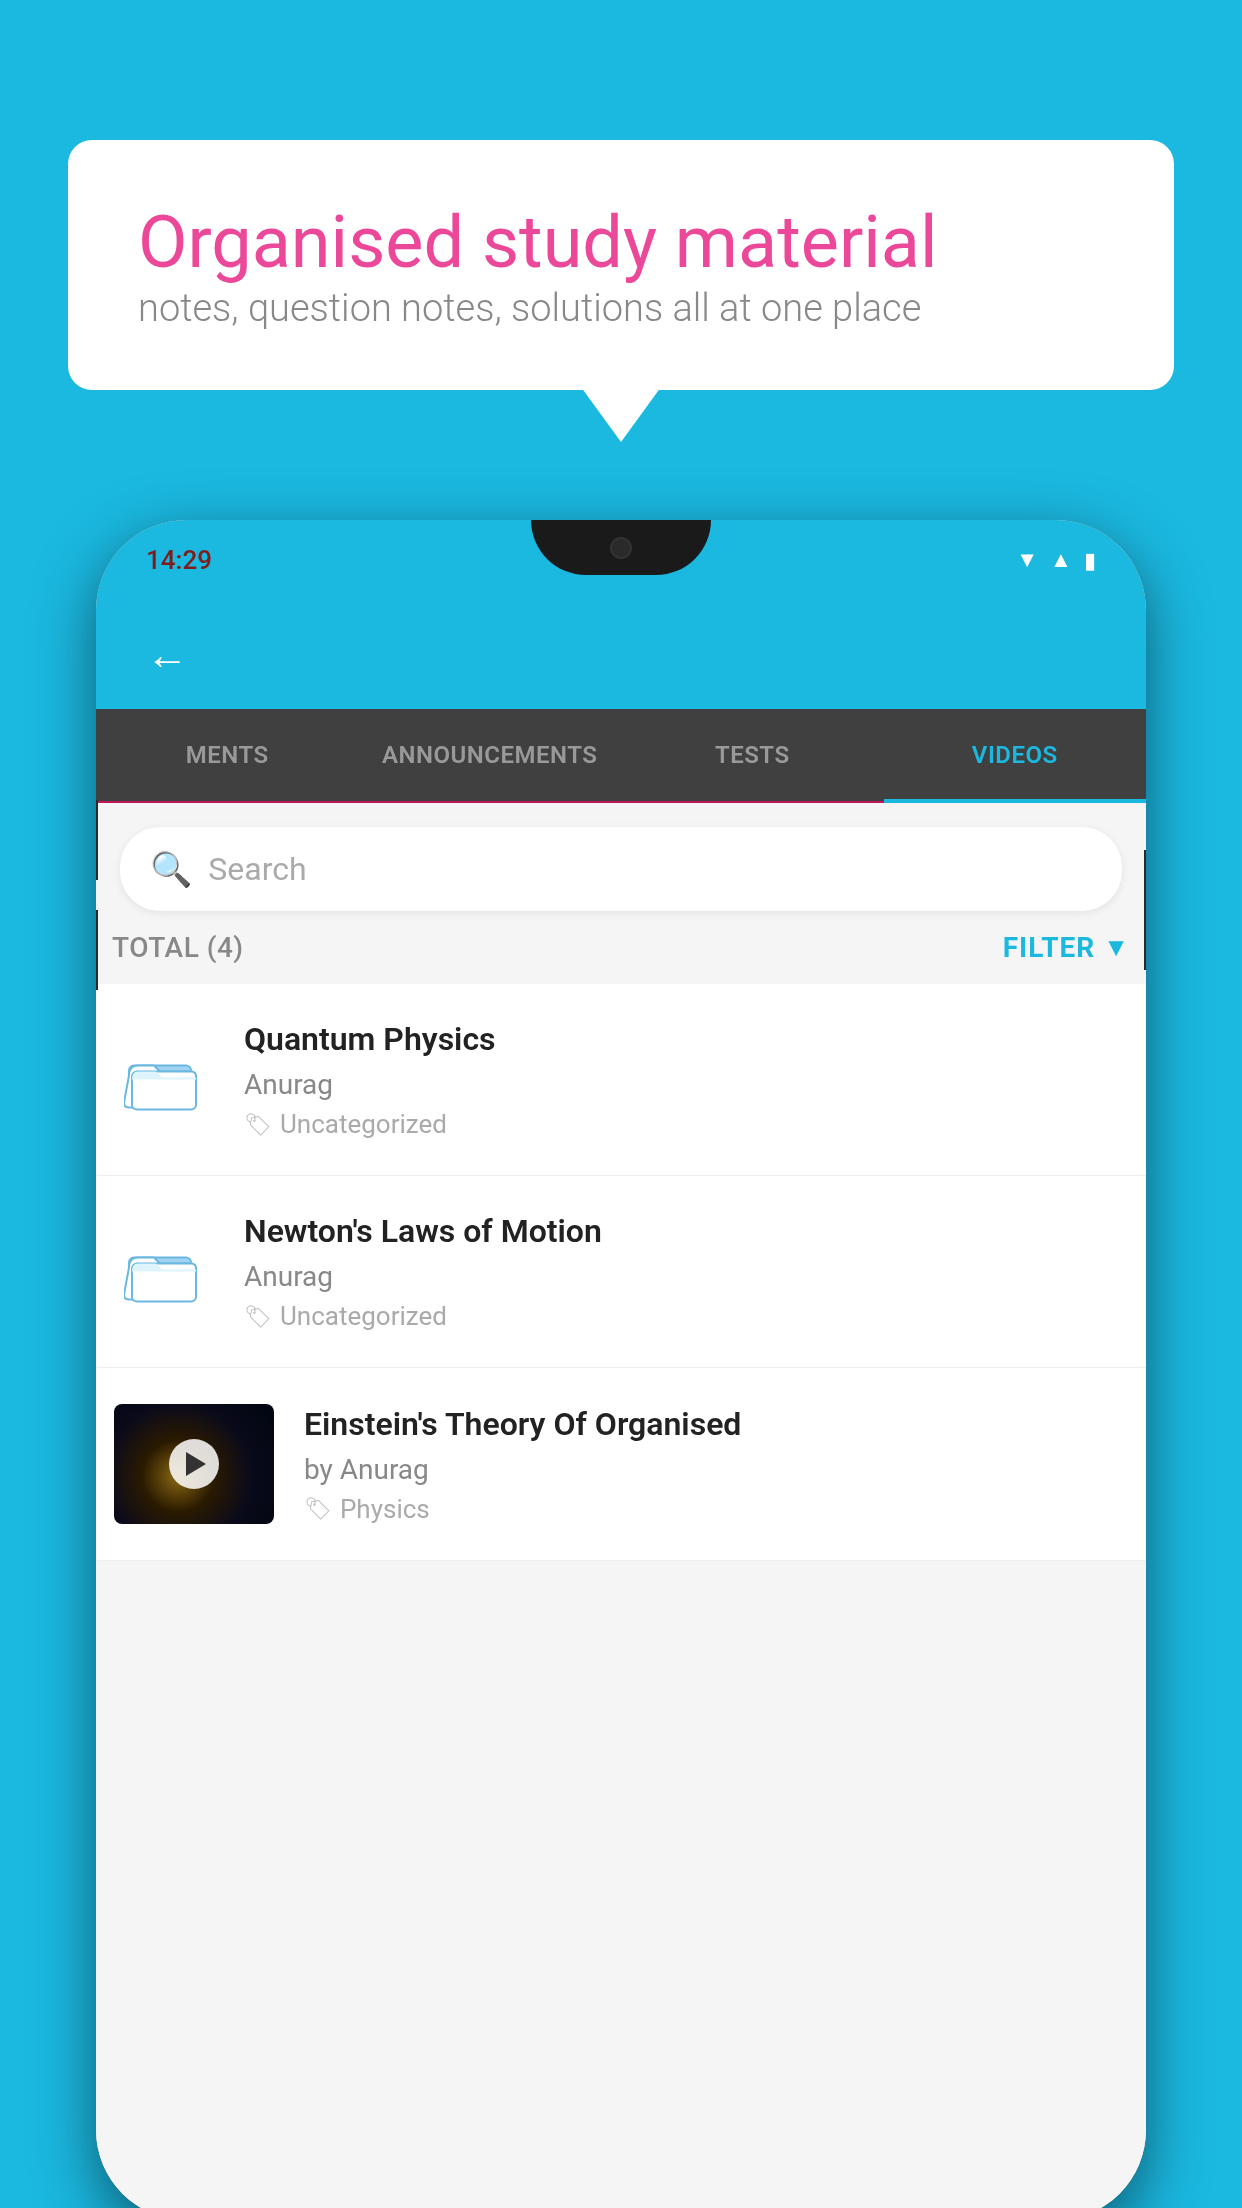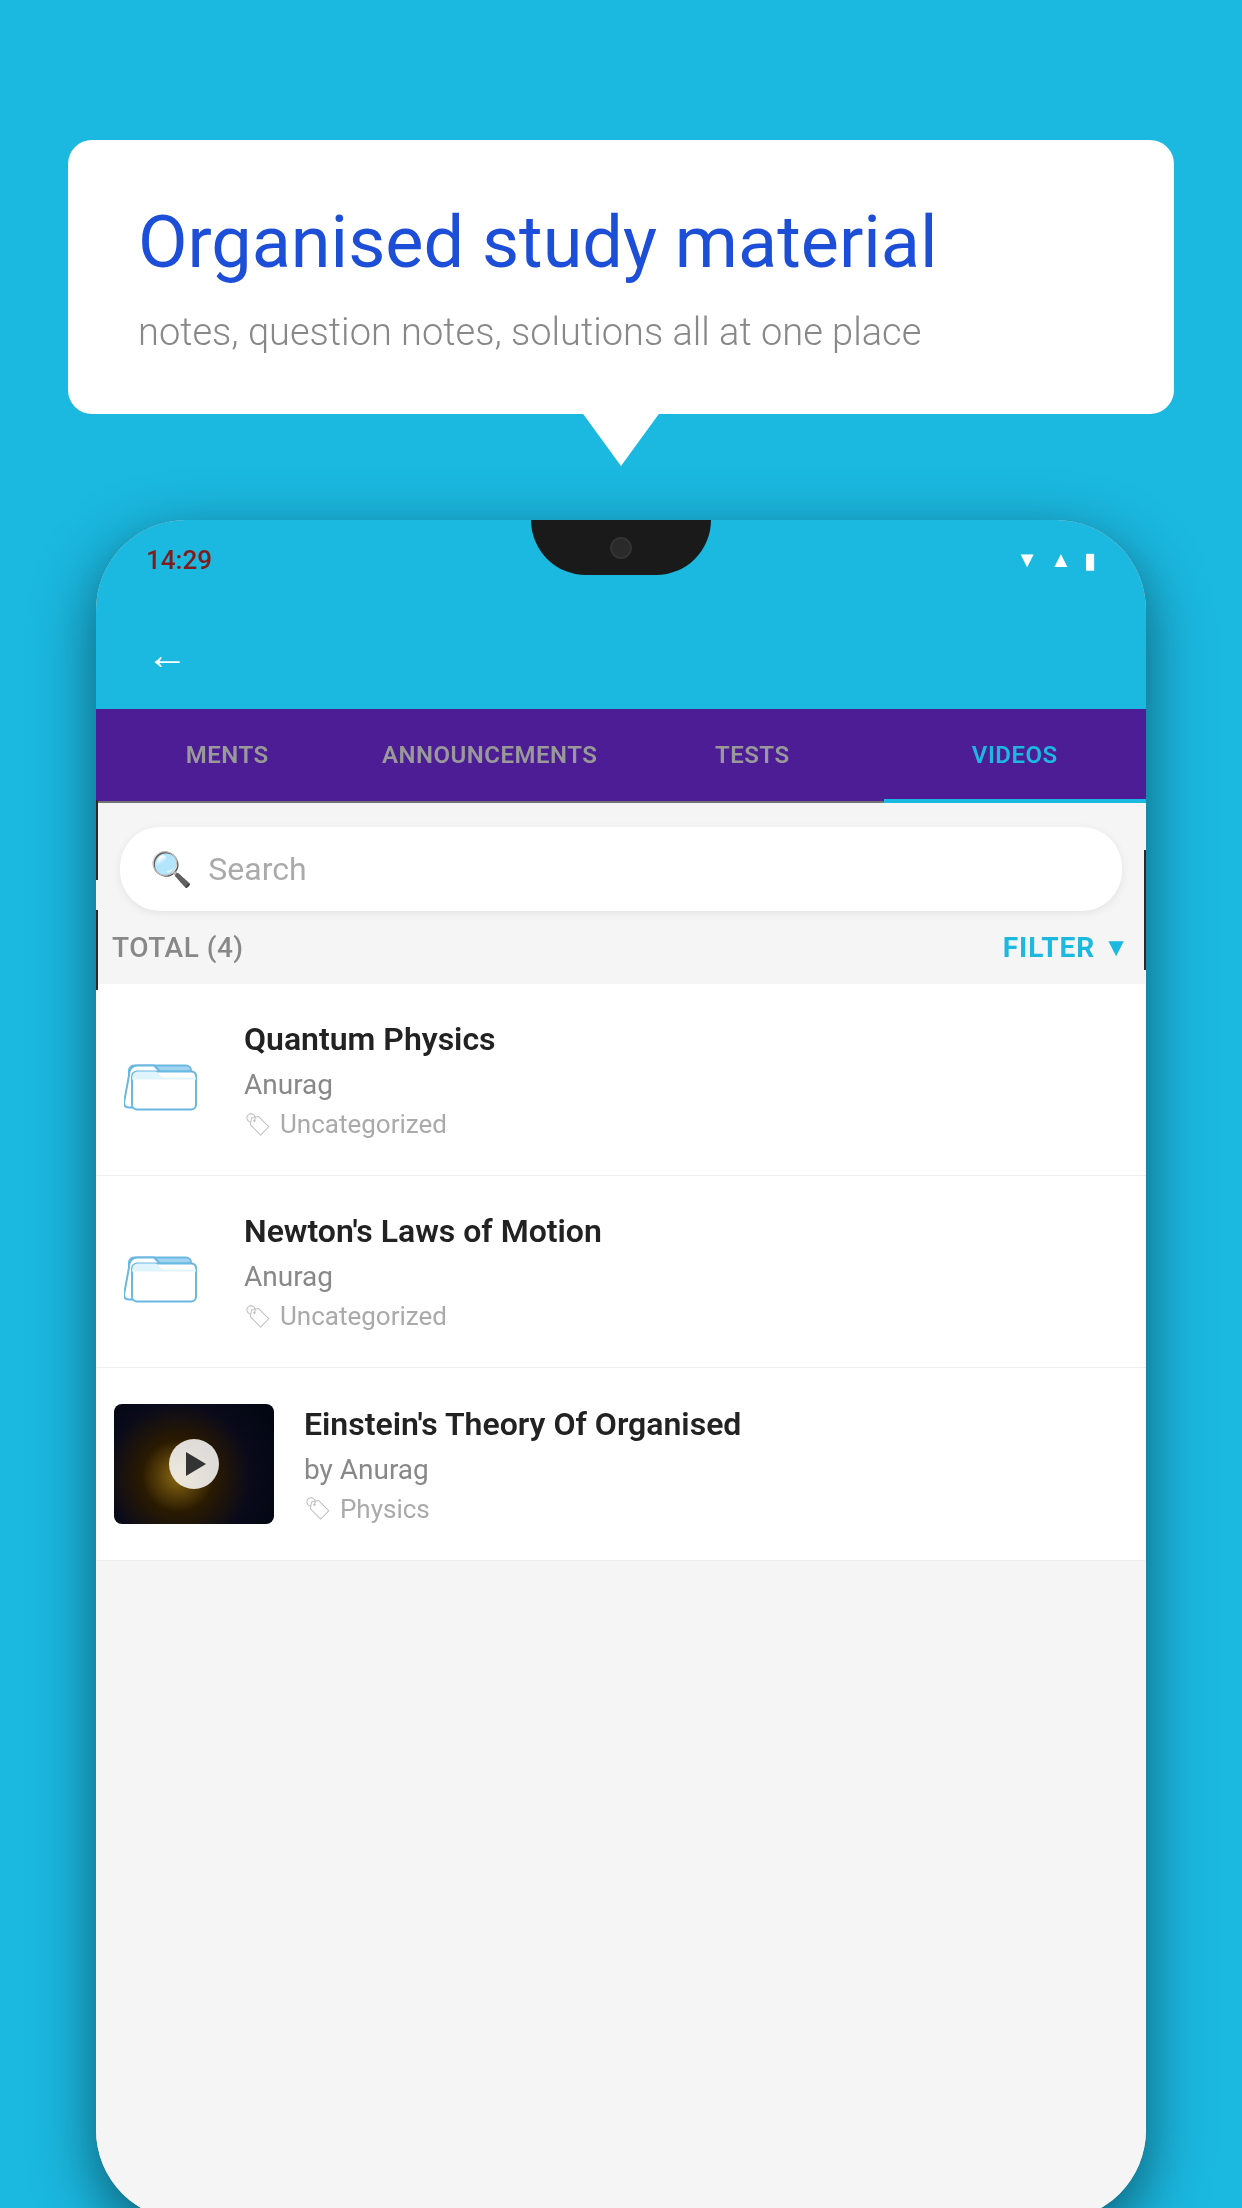--- a/index.html
+++ b/index.html
@@ -35,24 +35,23 @@
       left: 50%;
       transform: translateX(-50%);
       width: 0;
       height: 0;
       border-left: 40px solid transparent;
       border-right: 40px solid transparent;
       border-top: 55px solid white;
     }
 
     .speech-bubble-title {
-      color: #1d4ed8;
+      color: #ec4899;
       font-size: 72px;
       font-weight: 400;
-      margin-bottom: 24px;
       line-height: 1.2;
     }
 
     .speech-bubble-subtitle {
       color: #888;
       font-size: 38px;
       font-weight: 300;
     }
 
     
@@ -151,23 +150,23 @@
       font-size: 26px;
       margin-top: 4px;
     }
 
     .header-subtitle span {
       margin: 0 8px;
     }
 
     
     .tab-bar {
-      background: #4c1d95;
-      display: flex;
-      border-bottom: 2px solid #737373;
+      background: #404040;
+      display: flex;
+      border-bottom: 2px solid #be185d;
     }
 
     .tab-item {
       flex: 1;
       text-align: center;
       padding: 32px 10px;
       font-size: 24px;
       font-weight: 600;
       color: #999;
       letter-spacing: 0.5px;

